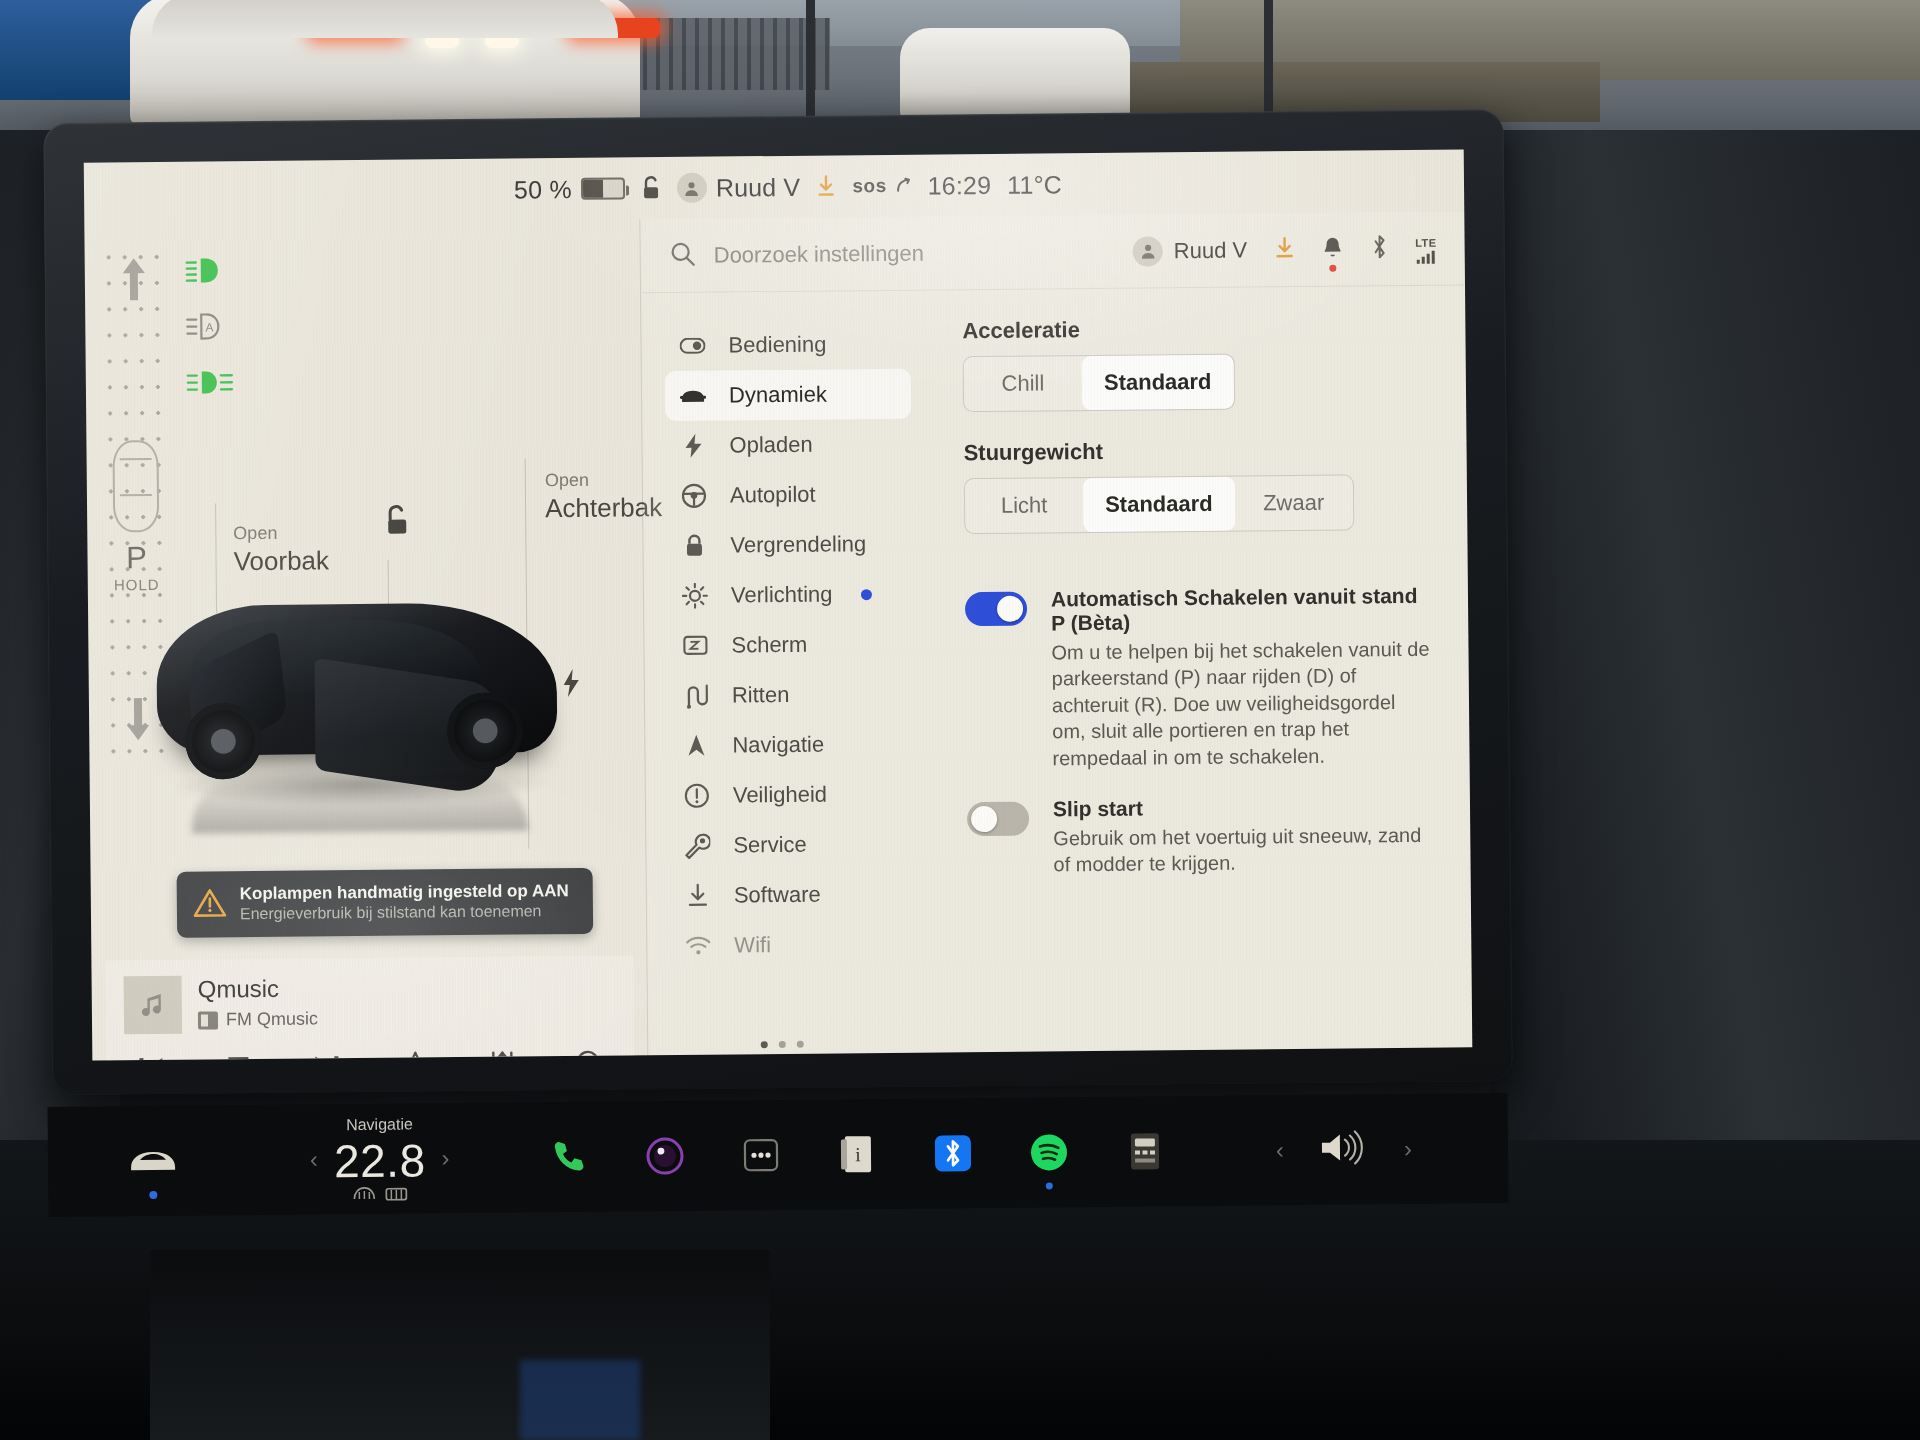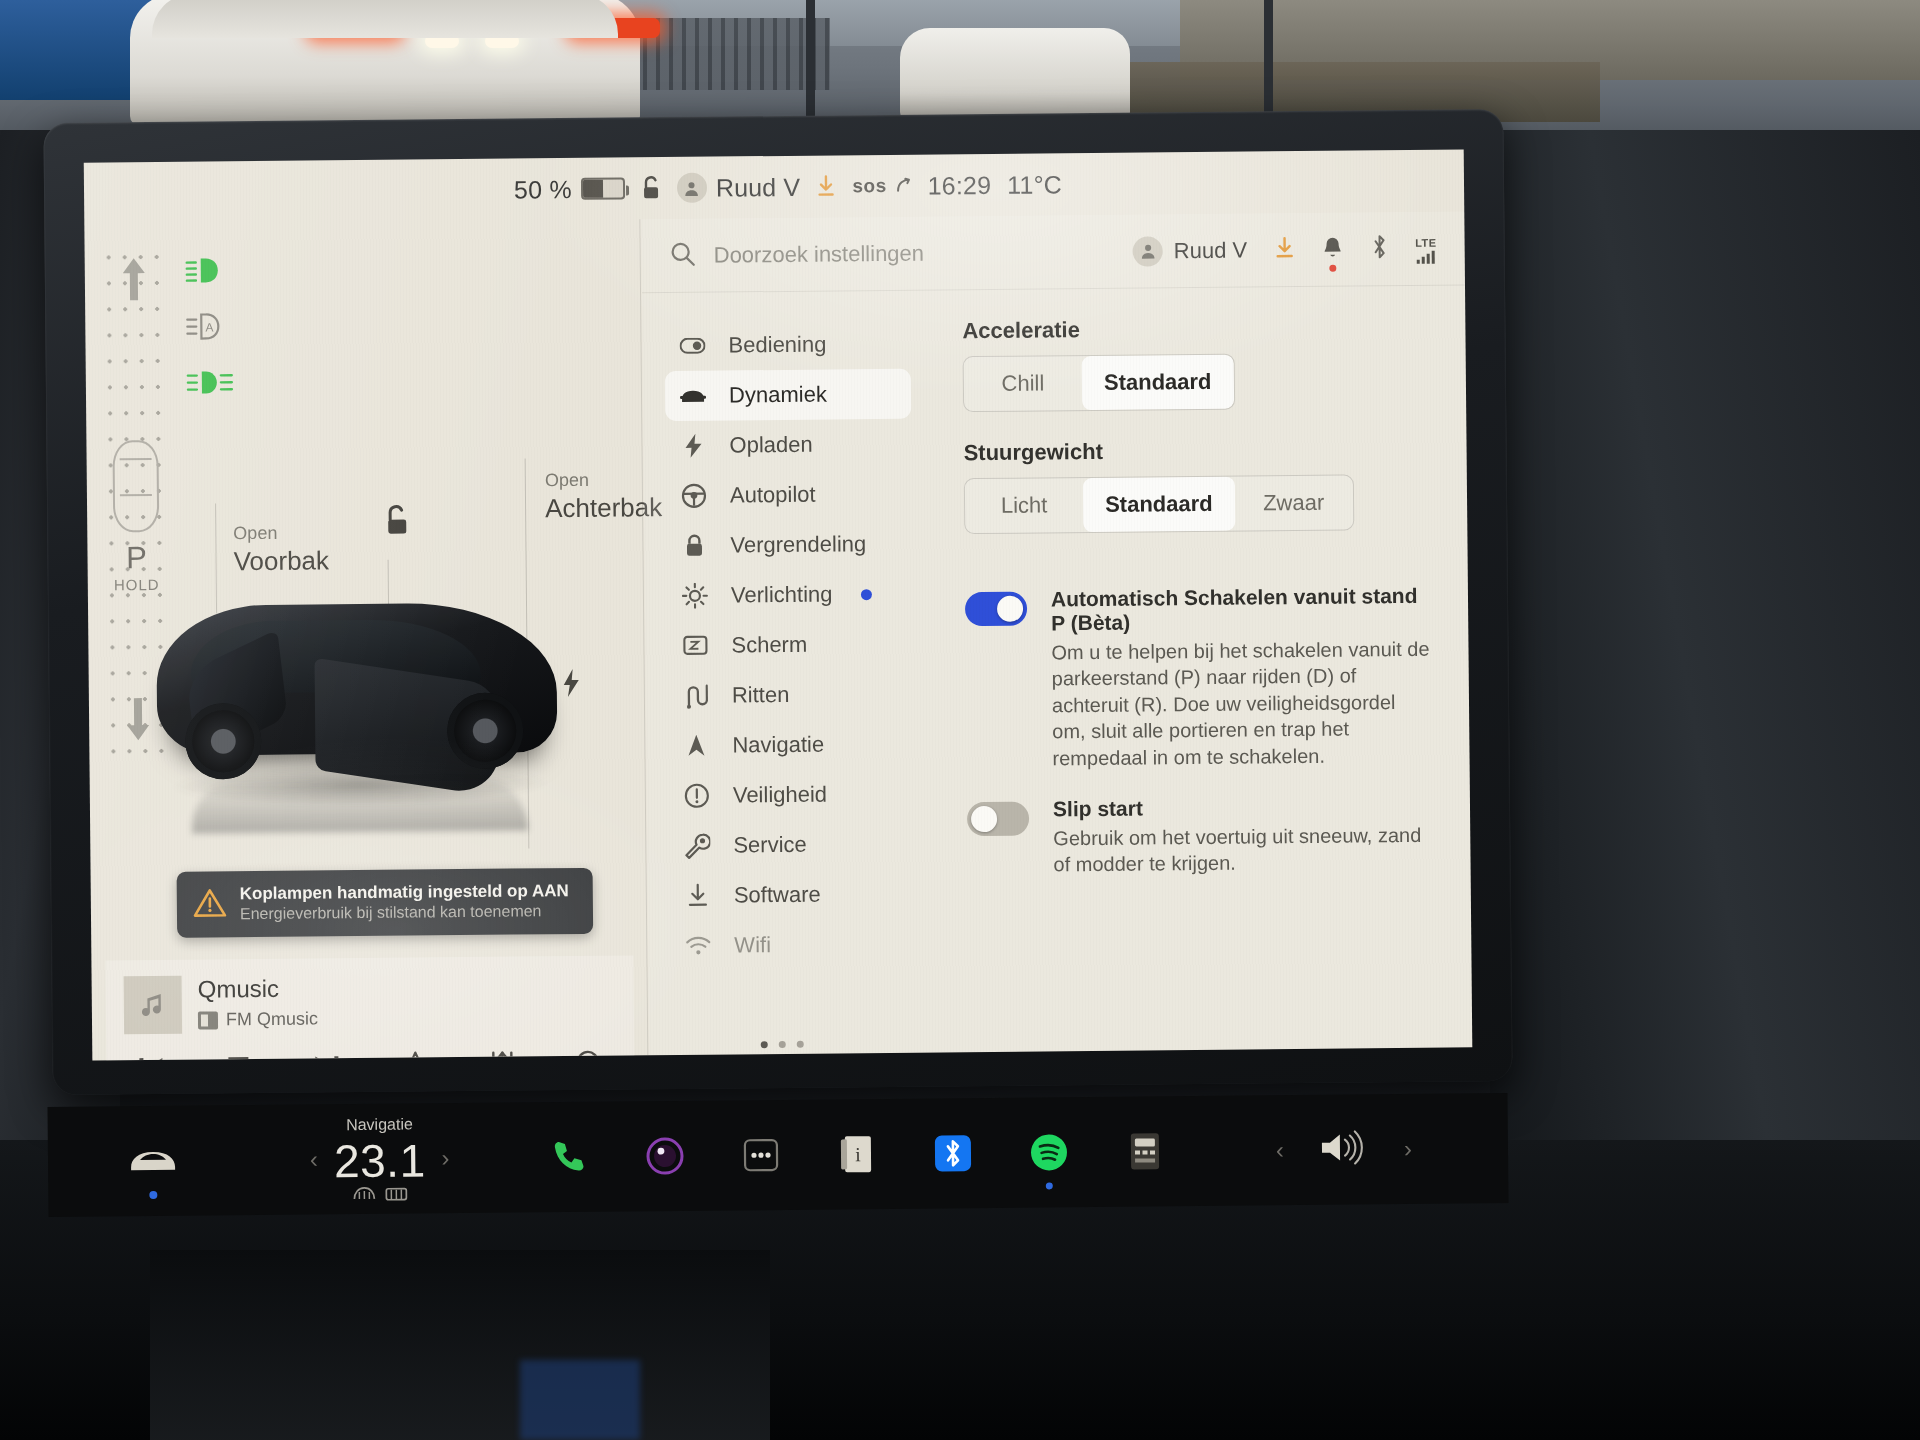--- a/index.html
+++ b/index.html
@@ -740,21 +740,21 @@
         <path d="M5 24c0-8 7-15 22-15s22 7 22 15v3H5z" fill="#d9d5c9"></path>
         <path d="M14 17c3-4 8-6 13-6s10 2 13 6z" fill="#0b0c0d"></path>
       </svg>
     <i class="tb-car-dot"></i>
   </span>
 
   <div class="tb-climate">
     <span class="chev">‹</span>
     <div>
       <div class="lbl">Navigatie</div>
-      <div class="tb-temp">23.1</div>
+      <div class="tb-temp">22.8</div>
       <div class="tb-defrost">
         <svg width="24" height="16" viewBox="0 0 24 16">
             <path d="M2 13c0-6 4-11 10-11s10 5 10 11" fill="none" stroke="#9a9790" stroke-width="1.7"></path>
             <path d="M7 13V6M12 13V5M17 13V6" stroke="#9a9790" stroke-width="1.5"></path>
           </svg>
         <svg width="24" height="16" viewBox="0 0 24 16">
             <rect x="2" y="3" width="20" height="11" rx="2" fill="none" stroke="#9a9790" stroke-width="1.7"></rect>
             <path d="M7 14V4M12 14V4M17 14V4" stroke="#9a9790" stroke-width="1.5"></path>
           </svg>
       </div>

